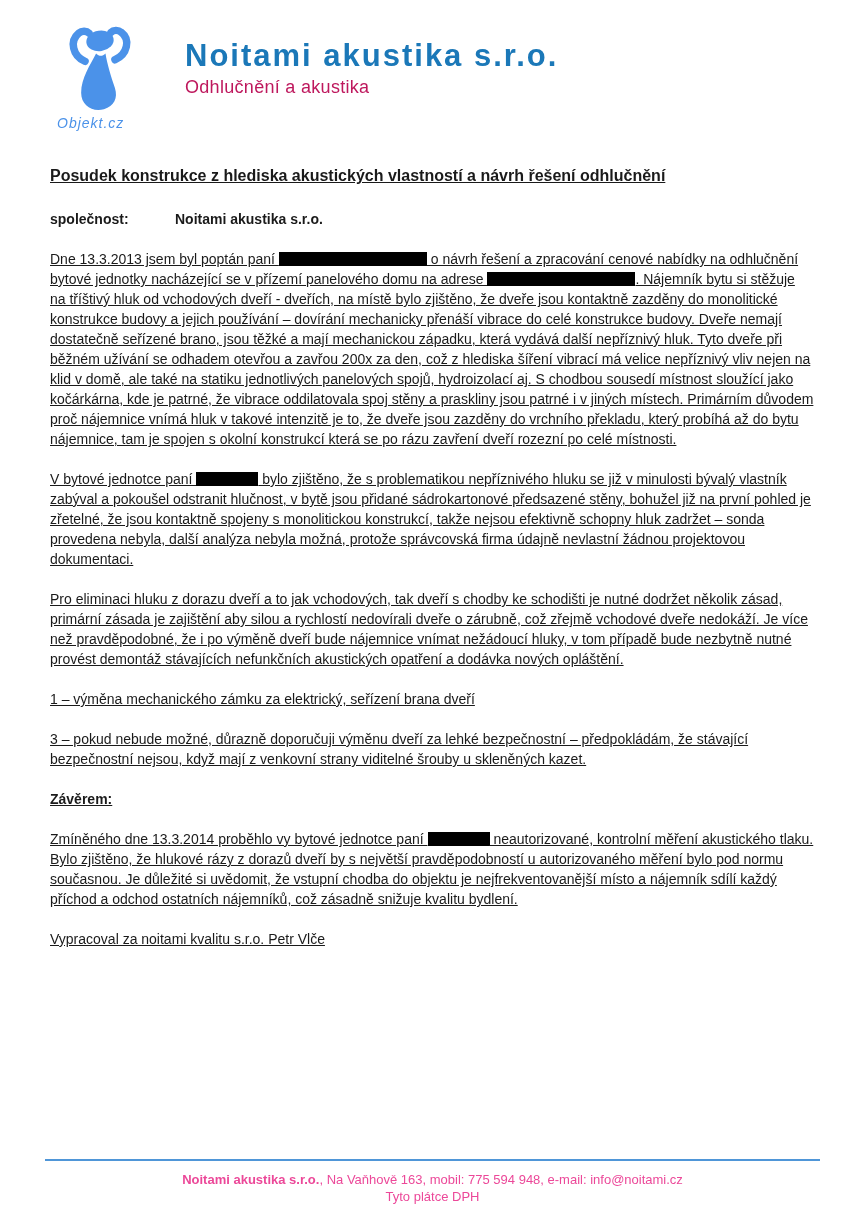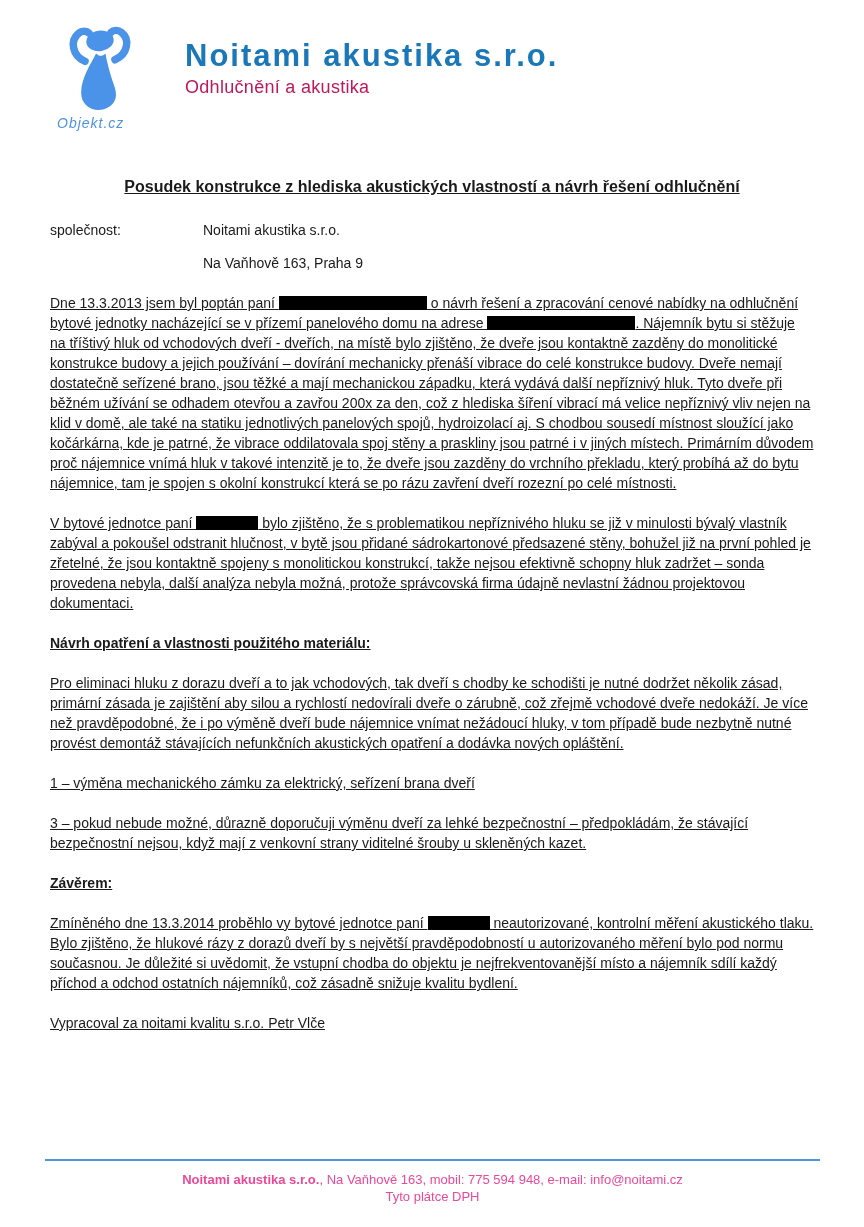--- a/index.html
+++ b/index.html
@@ -12,23 +12,23 @@
   .header { position:absolute; top:26px; left:57px; width:760px; height:122px; }
   .logo-wrap { position:absolute; top:0; left:0; width:100px; }
   .logo-figure { width:86px; height:88px; display:block; color:var(--logo-blue,#4b92e9); }
   .logo-caption { font-style:italic; color:var(--logo-blue,#4b92e9); font-size:14px; margin-top:1px; letter-spacing:1px; }
   .company-block { position:absolute; left:128px; top:12px; width:620px; }
   .company-name { color:var(--brand-blue,#1b78b8); font-size:31px; font-weight:bold; letter-spacing:2px; line-height:1.15; white-space:nowrap; }
   .company-tagline { color:#be185d; font-size:18px; margin-top:3px; letter-spacing:0.3px; }
 
   
   .content { position:absolute; top:165px; left:50px; width:764px; }
-  .doc-title { text-align:center; font-weight:bold; font-size:16px; text-decoration:underline; margin:11px 0 22px 0; line-height:22px; }
+  .doc-title { text-align:left; font-weight:bold; font-size:16px; text-decoration:underline; margin:0 0 22px 0; line-height:22px; }
   .meta { margin-bottom:20px; }
-  .meta-row { display:flex; margin-bottom:13px; font-weight:normal; font-size:14px; line-height:20px;gap:28px; }
+  .meta-row { display:flex; margin-bottom:13px; font-weight:bold; font-size:14px; line-height:20px; }
   .meta-label { width:125px; flex:0 0 125px; }
   .meta-value { flex:1; }
   .para { margin:0 0 20px 0; font-size:14px; line-height:20px;text-decoration:underline; }
   .para.bold { font-weight:bold; }
   .redacted { display:inline-block; height:14px; background:var(--redaction-black,#000); vertical-align:-2px; }
 
   
   .footer { position:absolute; left:45px; right:44px; bottom:22px; text-align:center; font-size:13px; line-height:17px; color:#ec4899; }
   .footer-rule { height:2px; background:var(--footer-rule-blue,#4f96d8); margin-bottom:10px; }
   .bold { font-weight:bold; }
@@ -56,29 +56,24 @@
     </div>
   </div>
 
   <div class="content">
     <div class="doc-title">Posudek konstrukce z hlediska akustických vlastností a návrh řešení odhlučnění</div>
     <div class="meta">
         <div class="meta-row">
           <div class="meta-label">společnost:</div>
           <div class="meta-value">Noitami akustika s.r.o.</div>
         </div>
-        <div class="meta-row">
-          <div class="meta-label"></div>
-          <div class="meta-value">Na Vaňhově 163, Praha 9</div>
-        </div>
       </div>
     <div>
         <p class="para">Dne 13.3.2013 jsem byl poptán paní <span class="redacted" style="width: 148px;"></span> o návrh řešení a zpracování cenové nabídky na odhlučnění bytové jednotky nacházející se v přízemí panelového domu na adrese <span class="redacted" style="width: 148px;"></span>. Nájemník bytu si stěžuje na tříštivý hluk od vchodových dveří - dveřích, na místě bylo zjištěno, že dveře jsou kontaktně zazděny do monolitické konstrukce budovy a jejich používání – dovírání mechanicky přenáší vibrace do celé konstrukce budovy. Dveře nemají dostatečně seřízené brano, jsou těžké a mají mechanickou západku, která vydává další nepříznivý hluk. Tyto dveře při běžném užívání se odhadem otevřou a zavřou 200x za den, což z hlediska šíření vibrací má velice nepříznivý vliv nejen na klid v domě, ale také na statiku jednotlivých panelových spojů, hydroizolací aj. S chodbou sousedí místnost sloužící jako kočárkárna, kde je patrné, že vibrace oddilatovala spoj stěny a praskliny jsou patrné i v jiných místech. Primárním důvodem proč nájemnice vnímá hluk v takové intenzitě je to, že dveře jsou zazděny do vrchního překladu, který probíhá až do bytu nájemnice, tam je spojen s okolní konstrukcí která se po rázu zavření dveří rozezní po celé místnosti.</p>
         <p class="para">V bytové jednotce paní <span class="redacted" style="width: 62px;"></span> bylo zjištěno, že s problematikou nepříznivého hluku se již v minulosti bývalý vlastník zabýval a pokoušel odstranit hlučnost, v bytě jsou přidané sádrokartonové předsazené stěny, bohužel již na první pohled je zřetelné, že jsou kontaktně spojeny s monolitickou konstrukcí, takže nejsou efektivně schopny hluk zadržet – sonda provedena nebyla, další analýza nebyla možná, protože správcovská firma údajně nevlastní žádnou projektovou dokumentaci.</p>
-        <p class="para bold">Návrh opatření a vlastnosti použitého materiálu:</p>
         <p class="para"> Pro eliminaci hluku z dorazu dveří a to jak vchodových, tak dveří s chodby ke schodišti je nutné dodržet několik zásad, primární zásada je zajištění aby silou a rychlostí nedovírali dveře o zárubně, což zřejmě vchodové dveře nedokáží. Je více než pravděpodobné, že i po výměně dveří bude nájemnice vnímat nežádoucí hluky, v tom případě bude nezbytně nutné provést demontáž stávajících nefunkčních akustických opatření a dodávka nových opláštění.</p>
         <p class="para">1 – výměna mechanického zámku za elektrický, seřízení brana dveří</p>
         <p class="para">3 – pokud nebude možné, důrazně doporučuji výměnu dveří za lehké bezpečnostní – předpokládám, že stávající bezpečnostní nejsou, když mají z venkovní strany viditelné šrouby u skleněných kazet.</p>
         <p class="para bold">Závěrem:</p>
         <p class="para">Zmíněného dne 13.3.2014 proběhlo vy bytové jednotce paní <span class="redacted" style="width: 62px;"></span> neautorizované, kontrolní měření akustického tlaku.  Bylo zjištěno, že hlukové rázy z dorazů dveří by s největší pravděpodobností u autorizovaného měření bylo pod normu současnou. Je důležité si uvědomit, že vstupní chodba do objektu je nejfrekventovanější místo a nájemník sdílí každý příchod a odchod ostatních nájemníků, což zásadně snižuje kvalitu bydlení.</p>
         <p class="para">Vypracoval za noitami kvalitu s.r.o. Petr Vlče</p>
       </div>
   </div>
 
   <div class="footer">

